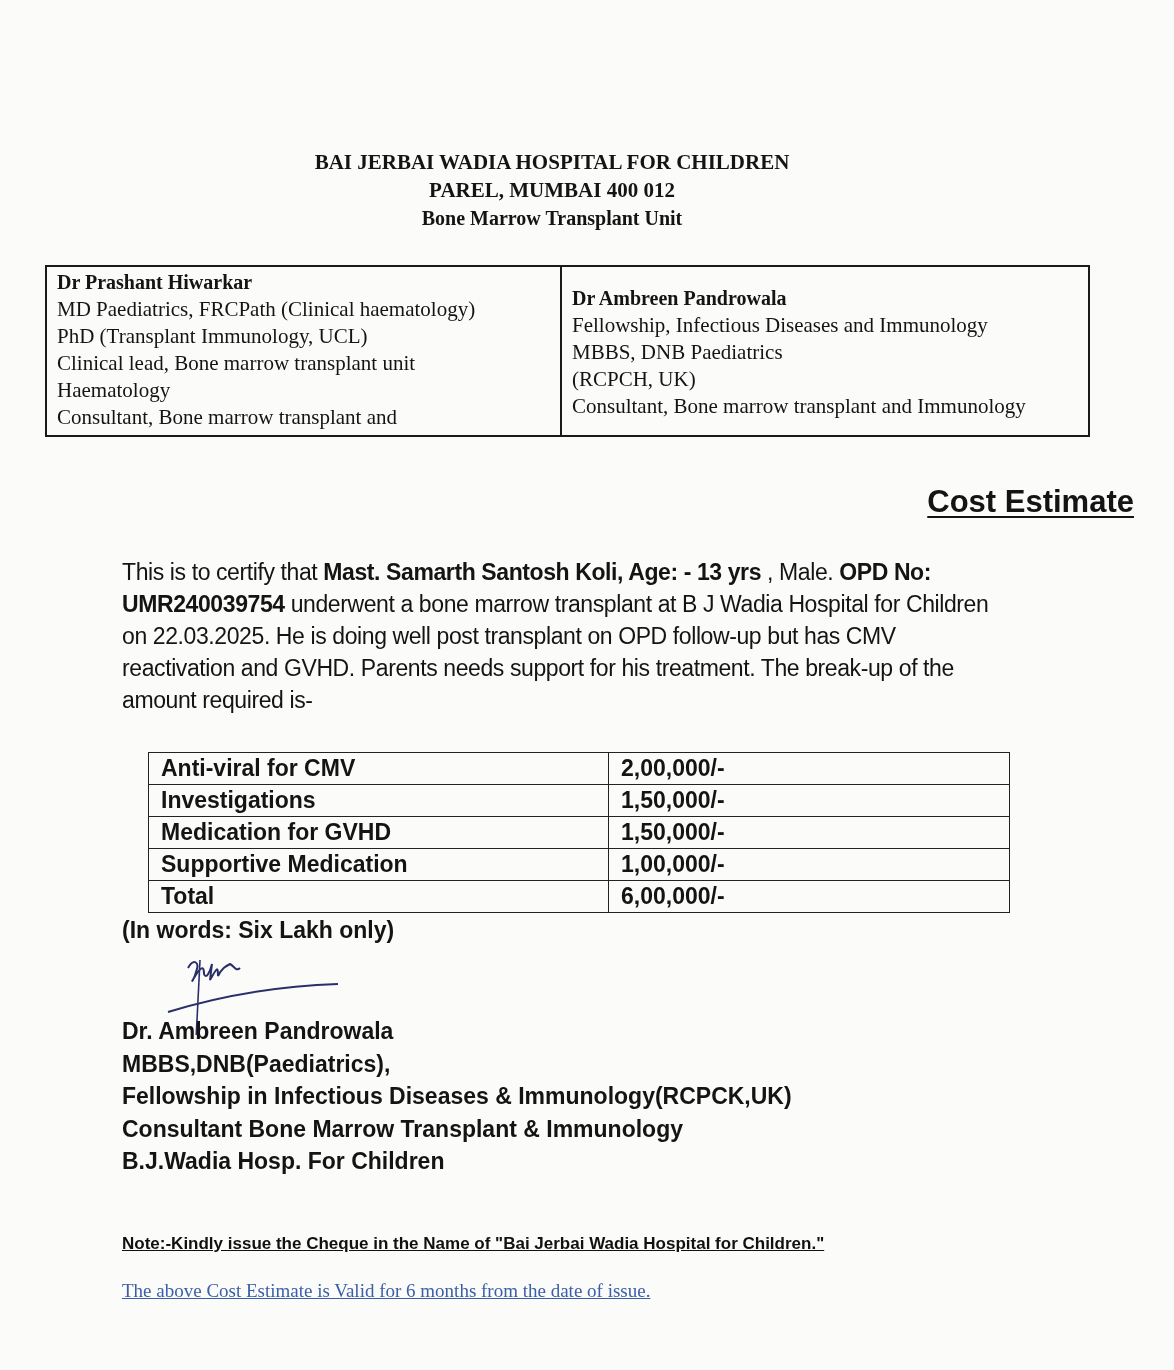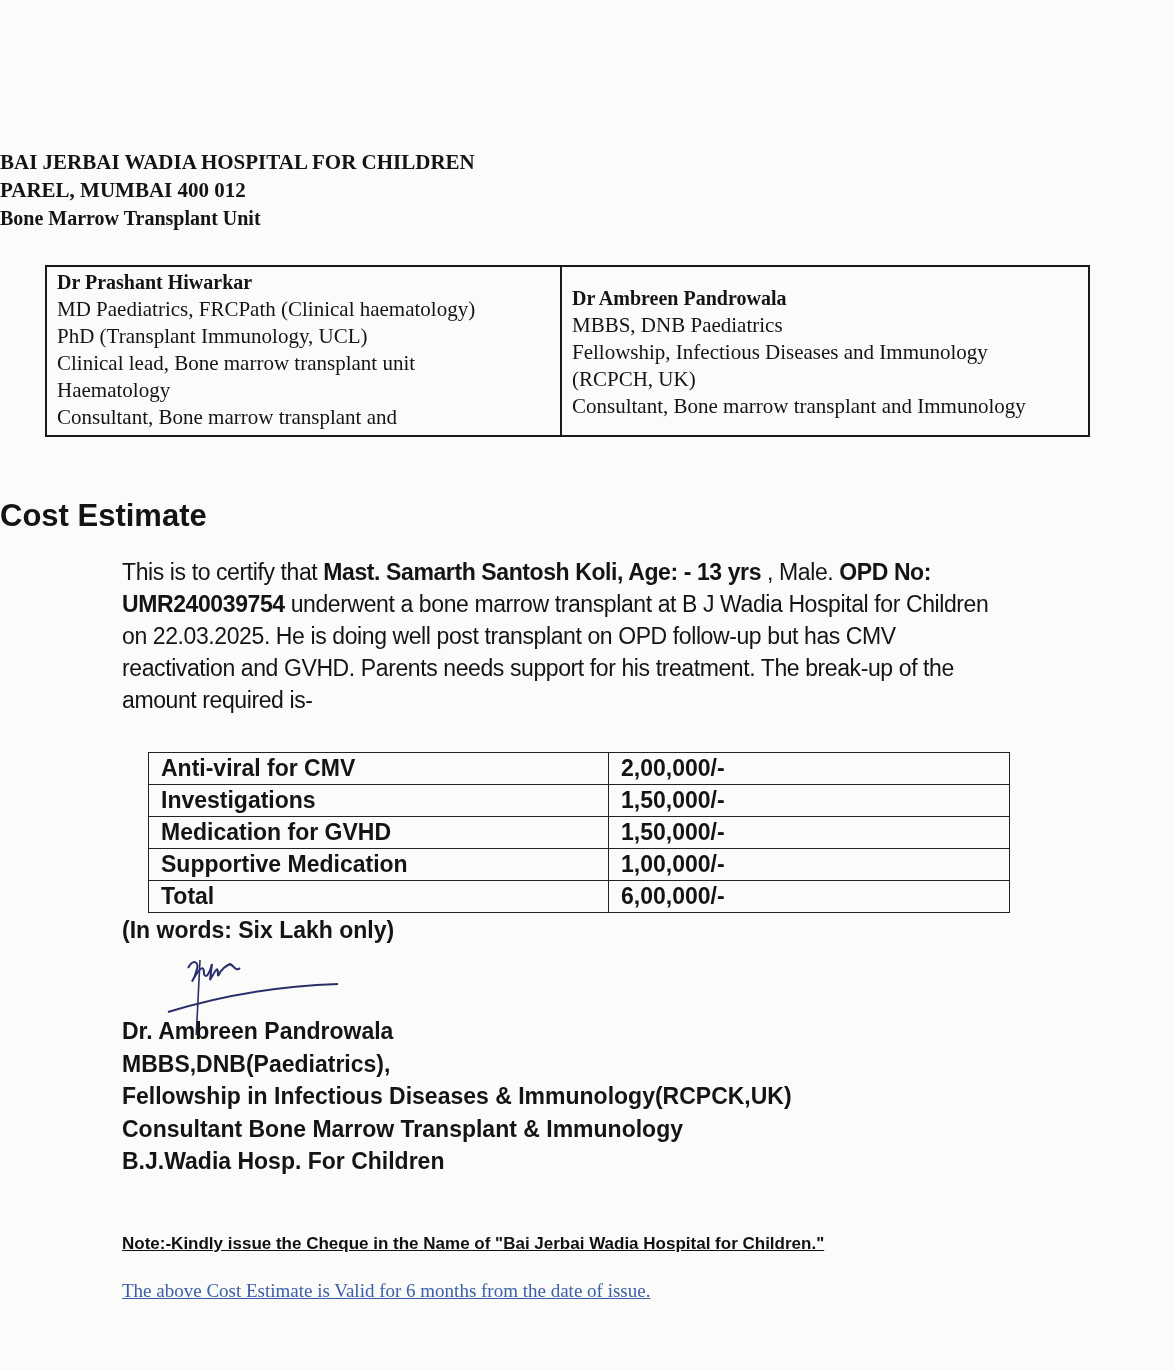--- a/index.html
+++ b/index.html
@@ -1,34 +1,34 @@
 <!DOCTYPE html>
 <html><head>
 <meta charset="utf-8">
 <style>
   html, body { margin: 0; padding: 0; }
   body {
     width: 1174px; height: 1370px; background: #fbfbf9; position: relative; overflow: hidden;
     color: #141414;
   }
-  .letterhead { position: absolute; top: 148px; left: 0; width: 1104px; font-family: "Liberation Serif", serif; font-weight: bold; }
+  .letterhead { position: absolute; top: 148px; left: 0; width: 1104px; text-align: center; font-family: "Liberation Serif", serif; font-weight: bold; }
   .letterhead div { font-size: 21px; line-height: 28px; }
   .letterhead .unit { font-size: 20px; }
   .doctors {
     position: absolute; top: 265px; left: 45px; width: 1041px; height: 168px;
     border: 2.5px solid #1a1a1a; display: flex; font-family: "Liberation Serif", serif;
   }
   .doc { padding: 2px 10px; font-size: 21px; line-height: 27px; }
   .doc.left { width: 493px; border-right: 2.5px solid #1a1a1a; }
   .doc.right { flex: 1; padding-top: 18px; }
   .doc .name { font-weight: bold; font-size: 20px; }
   .title {
-    position: absolute; top: 484px; left: 0; width: 1134px; text-align: left;
+    position: absolute; top: 484px; left: 0; width: 1134px; text-align: right;
     font-family: "Liberation Sans", sans-serif; font-weight: bold; font-size: 31px;
-    text-decoration-thickness: 2px; text-underline-offset: 4px; margin-top: 14px;
+    text-decoration: underline; text-decoration-thickness: 2px; text-underline-offset: 4px;
   }
   .certify {
     position: absolute; top: 556px; left: 122px; width: 880px;
     font-family: "Liberation Sans", sans-serif; font-size: 23px; line-height: 32px;
     letter-spacing: -0.4px;
   }
   .certify b { font-weight: bold; }
   table.costs {
     position: absolute; top: 752px; left: 148px; width: 862px; border-collapse: collapse;
     font-family: "Liberation Sans", sans-serif; font-weight: bold; font-size: 23px;
@@ -63,22 +63,22 @@
   <div class="doc left">
     <div class="name">Dr Prashant Hiwarkar</div>
     <div>MD Paediatrics, FRCPath (Clinical haematology)</div>
     <div>PhD (Transplant Immunology, UCL)</div>
     <div>Clinical lead, Bone marrow transplant unit</div>
     <div>Haematology</div>
     <div>Consultant, Bone marrow transplant and</div>
   </div>
   <div class="doc right">
     <div class="name">Dr Ambreen Pandrowala</div>
+    <div>Fellowship, Infectious Diseases and Immunology</div>
     <div>MBBS, DNB Paediatrics</div>
-    <div>Fellowship, Infectious Diseases and Immunology</div>
     <div>(RCPCH, UK)</div>
     <div>Consultant, Bone marrow transplant and Immunology</div>
   </div>
 </div>
 
 <div class="title">Cost Estimate</div>
 
 <div class="certify">
   <span>This is to certify that </span><b>Mast. Samarth Santosh Koli, Age: - 13 yrs</b><span> , Male. </span><b>OPD No: UMR240039754</b><span> underwent a bone marrow transplant at B J Wadia Hospital for Children on 22.03.2025. He is doing well post transplant on OPD follow-up but has CMV reactivation and GVHD.  Parents needs support for his treatment. The break-up of the amount required is-</span>
 </div>

